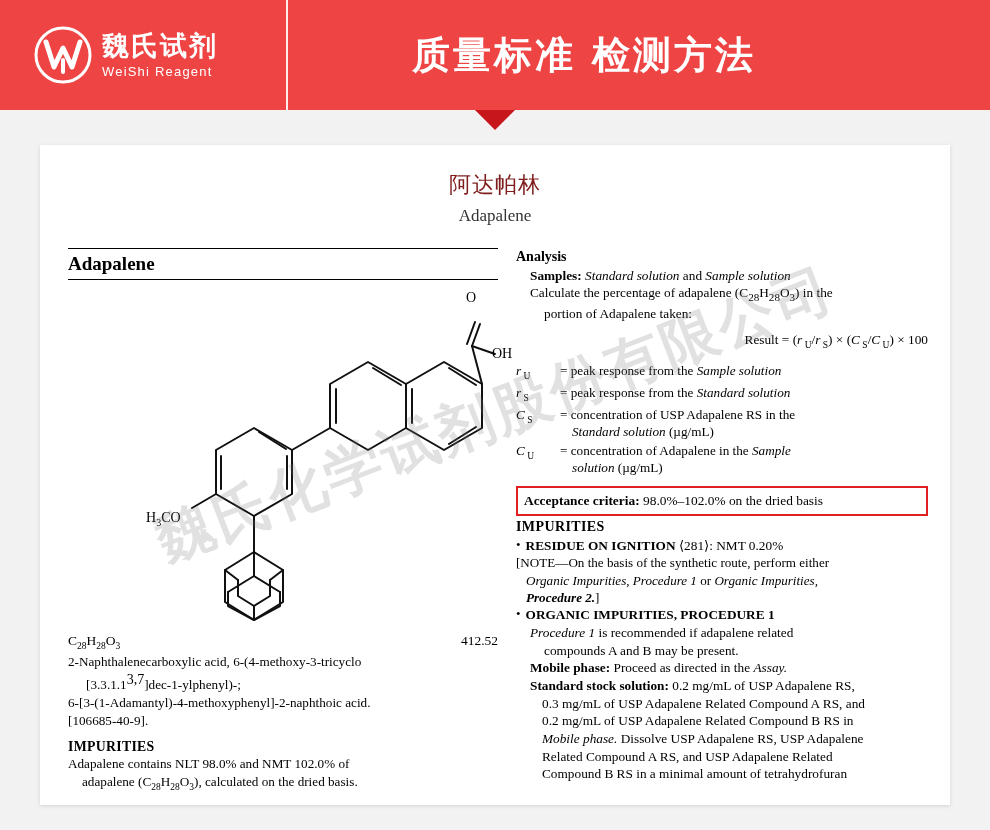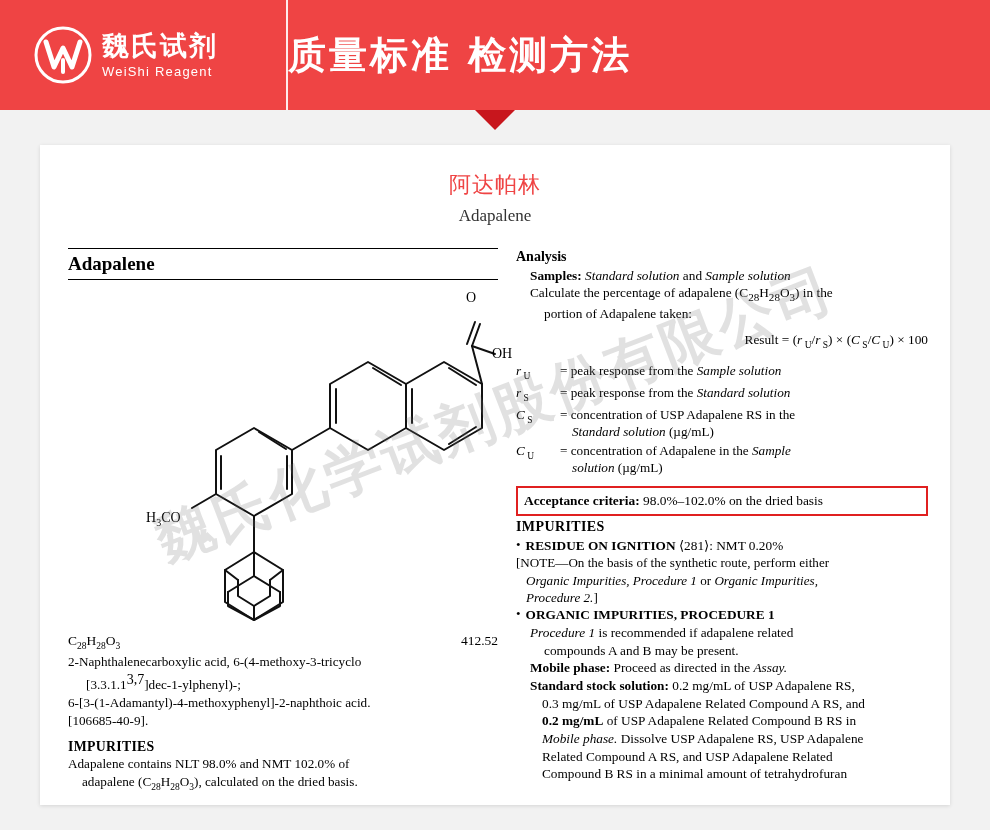--- a/index.html
+++ b/index.html
@@ -42,21 +42,21 @@
     font-family: "Liberation Sans", sans-serif;
   }
   .header-divider {
     width: 2px; height: 110px;
     background: #ffffff;
     opacity: .9;
     margin-left: 22px;
   }
   .header-title {
     flex: 1;
-    text-align: left;
+    text-align: center;
     color:#fff;
     font-size: 38px;
     font-weight: bold;
     letter-spacing: 3px;
     font-family: "DejaVu Sans", sans-serif;
     padding-right: 110px;
   }
   .header-arrow {
     position: absolute;
     left: 50%;
@@ -73,21 +73,21 @@
     position: absolute;
     left: 40px; top: 145px;
     width: 910px; height: 660px;
     background: #fff;
     box-shadow: 0 1px 4px rgba(0,0,0,.12);
     overflow: hidden;
   }
   .doc-title-cn {
     text-align:center;
     font-size: 22px;
-    color:#ef4444;
+    color:#7f1d1d;
     font-family: "DejaVu Sans", sans-serif;
     margin-top: 25px;
     letter-spacing: 1px;
   }
   .doc-title-en {
     text-align:center;
     font-size: 17px;
     color:#333;
     margin-top: 6px;
     font-family: "Liberation Serif", serif;
@@ -340,21 +340,21 @@
         <span>
           <span class="smallcaps">RESIDUE ON IGNITION</span>
           <span>⟨281⟩:</span>
           <span>NMT 0.20%</span>
         </span>
       </div>
 
       <div class="note-block">
         <span class="smallcaps" style="font-weight:normal;">[NOTE</span><span>—On the basis of the synthetic route, perform either</span><br>
         <span style="padding-left:10px;" class="ital">Organic Impurities, Procedure 1</span><span> or </span><span class="ital">Organic Impurities,</span><br>
-        <span style="padding-left:10px;" class="ital">Procedure 2.</span><span>]</span>
+        <span style="padding-left:10px;font-weight:bold;" class="ital">Procedure 2.</span><span>]</span>
       </div>
 
       <div class="bullet">
         <span class="dot">•</span>
         <span class="smallcaps">ORGANIC IMPURITIES, PROCEDURE 1</span>
       </div>
 
       <div class="indent1">
         <span class="ital">Procedure 1</span><span> is recommended if adapalene related</span>
       </div>
@@ -362,21 +362,21 @@
 
       <div class="indent1">
         <span class="r-sub">Mobile phase:</span>
         <span>Proceed as directed in the </span><span class="ital">Assay.</span>
       </div>
 
       <div class="indent1">
         <span class="r-sub">Standard stock solution:</span>
         <span>0.2 mg/mL of USP Adapalene RS,</span><br>
         <span style="padding-left:12px;">0.3 mg/mL of USP Adapalene Related Compound A RS, and</span><br>
-        <span style="padding-left:12px;font-weight:bold;text-align:center;">0.2 mg/mL</span><span> of USP Adapalene Related Compound B RS in</span><br>
+        <span style="padding-left:12px;font-weight:normal;text-align:center;">0.2 mg/mL</span><span> of USP Adapalene Related Compound B RS in</span><br>
         <span style="padding-left:12px;" class="ital">Mobile phase.</span><span> Dissolve USP Adapalene RS, USP Adapalene</span><br>
         <span style="padding-left:12px;">Related Compound A RS, and USP Adapalene Related</span><br>
         <span style="padding-left:12px;text-align:center;">Compound B RS in a minimal amount of tetrahydrofuran</span>
       </div>
     </div>
   </div>
 </div>
 
 <div class="watermark">
   <span>魏氏化学试剂股份有限公司</span>

